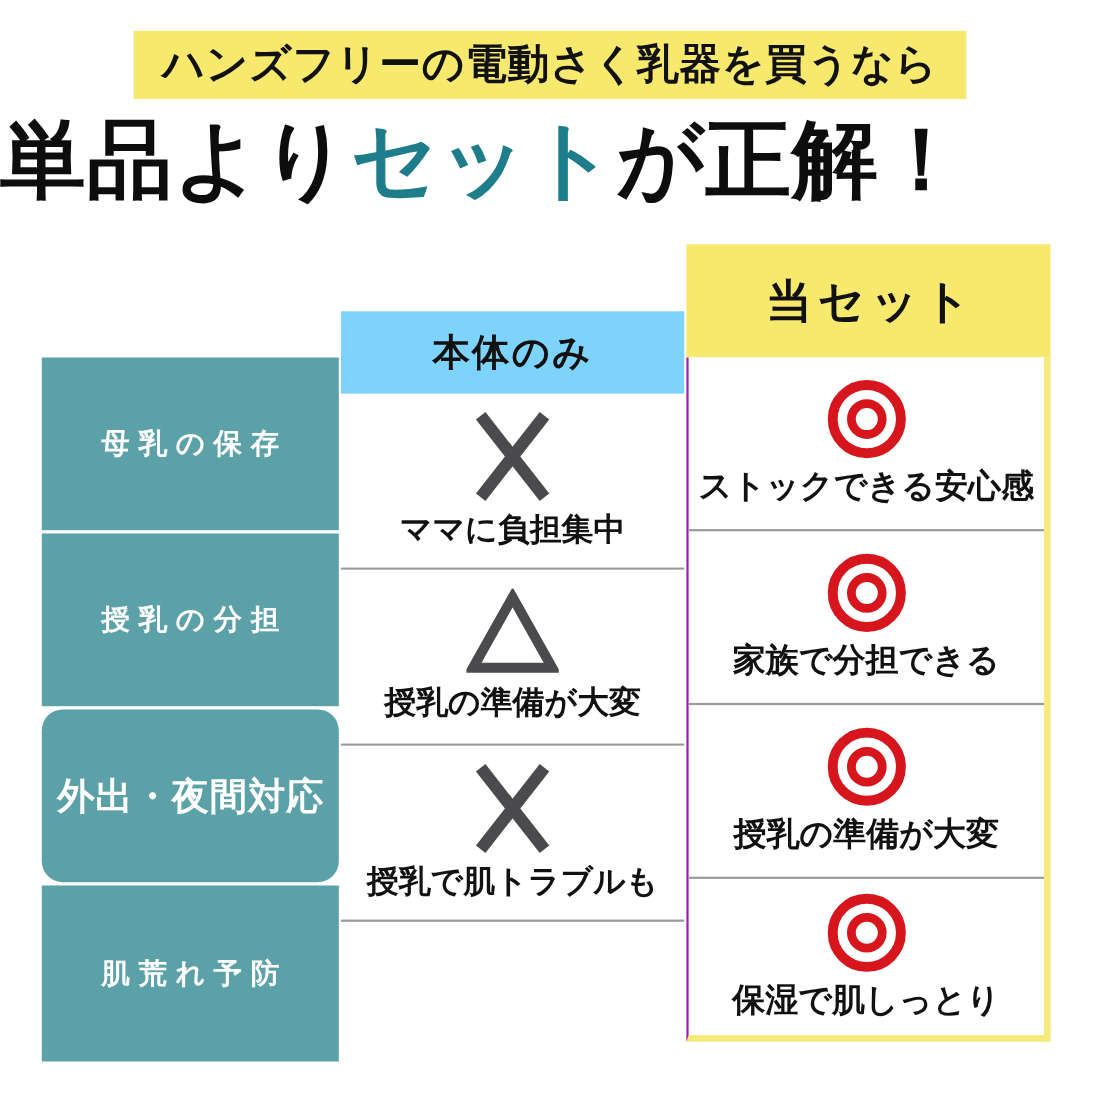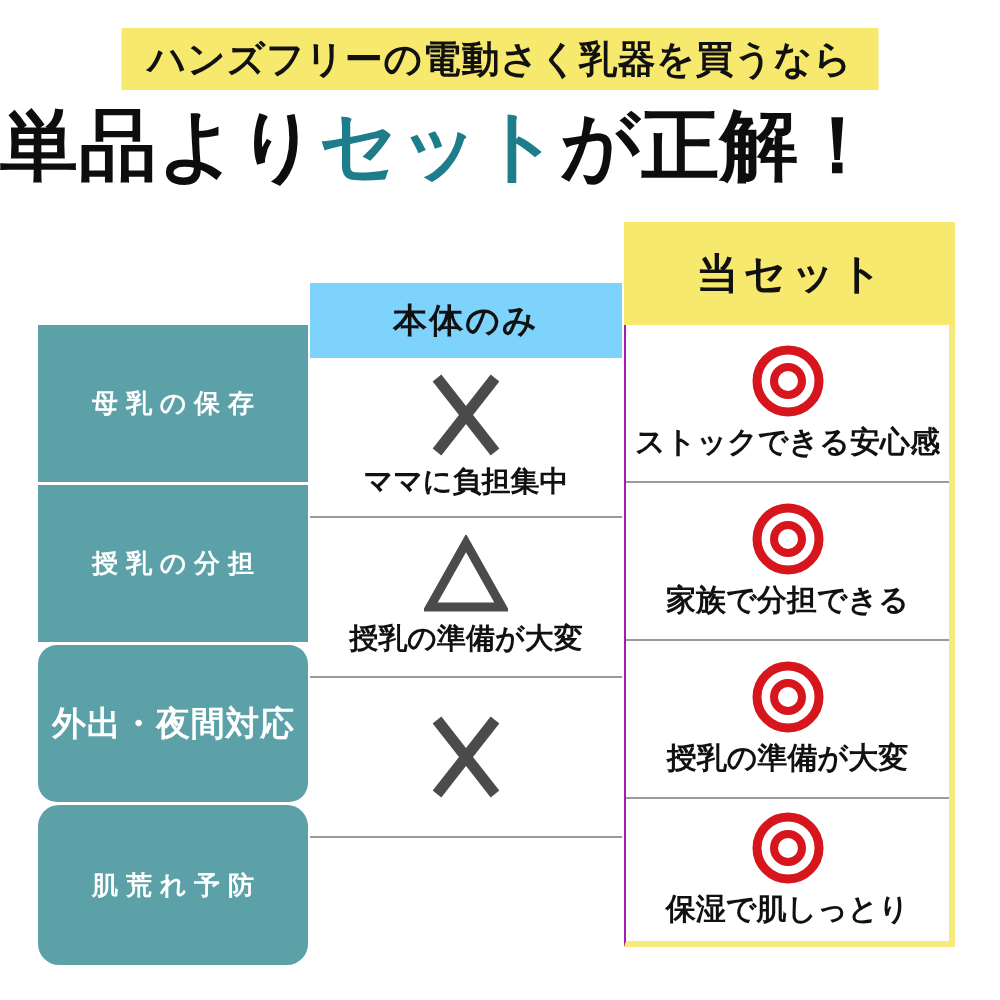--- a/index.html
+++ b/index.html
@@ -33,21 +33,21 @@
   
   .col-labels{position:absolute;left:38px;top:325px;width:270px;}
   .label-cell{
     height:157px;margin-bottom:3px;
     background:#5ba1a7;color:#ffffff;
     display:flex;align-items:center;justify-content:center;
     font-size:26px;font-weight:600;
     letter-spacing:0.30em;text-indent:0.30em;
     white-space:nowrap;
   }
-  .label-cell:last-child{height:160px;margin-bottom:0;border-radius:21px;}
+  .label-cell:last-child{height:160px;margin-bottom:0;}
   .label-cell.tight{letter-spacing:0.02em;text-indent:0.02em;font-size:34px;border-radius:19px;}
 
   .col-mid{position:absolute;left:310px;top:250px;width:312px;}
   .mid-header{
     height:75px;background:#7dd3fc;
     display:flex;align-items:center;justify-content:center;
     font-size:34px;font-weight:700;letter-spacing:0.06em;margin-top:33px;
   }
   .mid-cell{
     height:158px;background:#ffffff;
@@ -115,20 +115,21 @@
         <polygon points="42,8 78,72 6,72" fill="none" stroke="#4b4b4d" stroke-width="9"></polygon>
       </svg>
       <div class="caption">授乳の準備が大変</div>
     </div>
 
     <div class="mid-cell">
       <svg class="sym" width="74" height="86" viewBox="0 0 74 86">
         <line x1="8" y1="6" x2="66" y2="80" stroke="#4b4b4d" stroke-width="11"></line>
         <line x1="66" y1="6" x2="8" y2="80" stroke="#4b4b4d" stroke-width="11"></line>
       </svg>
+      <div class="caption">授乳で肌トラブルも</div>
     </div>
   </div>
 
   <div class="col-set">
     <div class="set-header">当セット</div>
     <div class="set-body">
 
       <div class="set-cell">
         <svg class="sym" width="76" height="76" viewBox="0 0 76 76">
           <circle cx="38" cy="38" r="31" fill="none" stroke="#d7151d" stroke-width="9"></circle>

